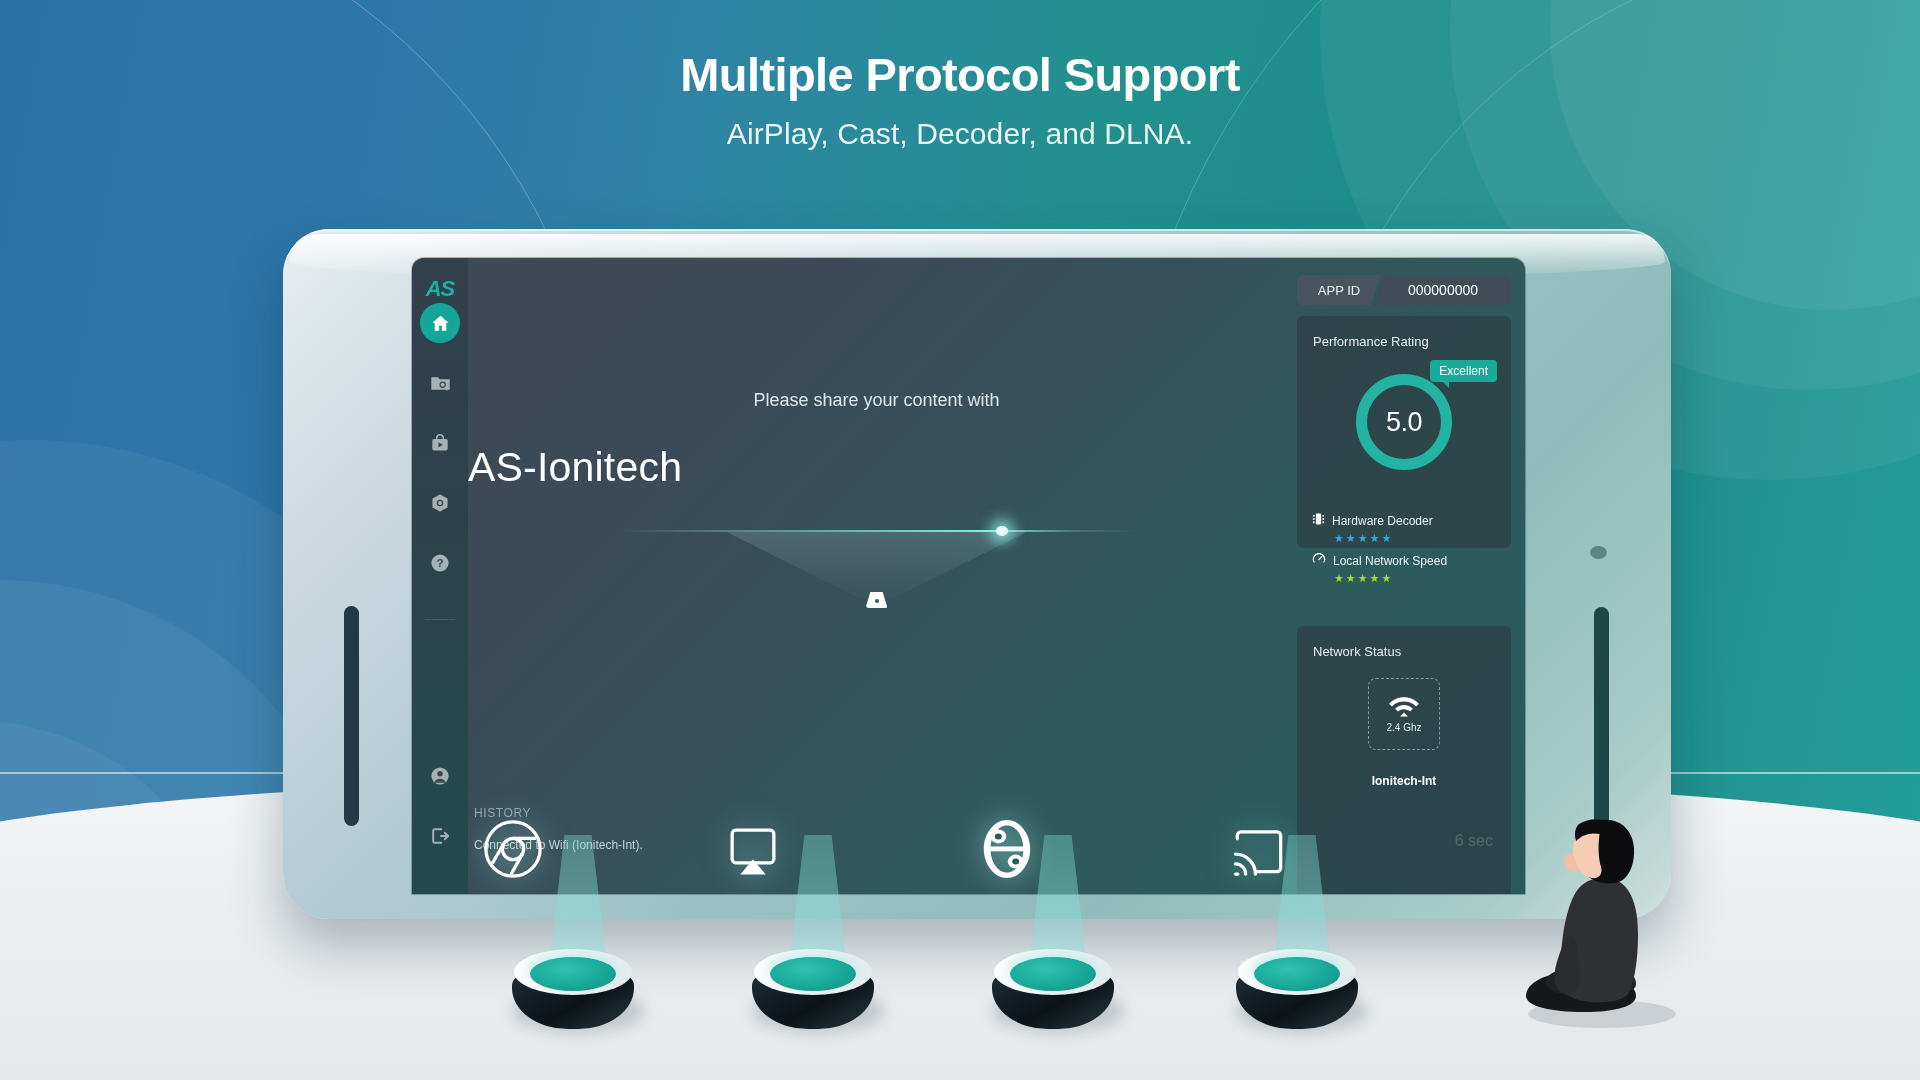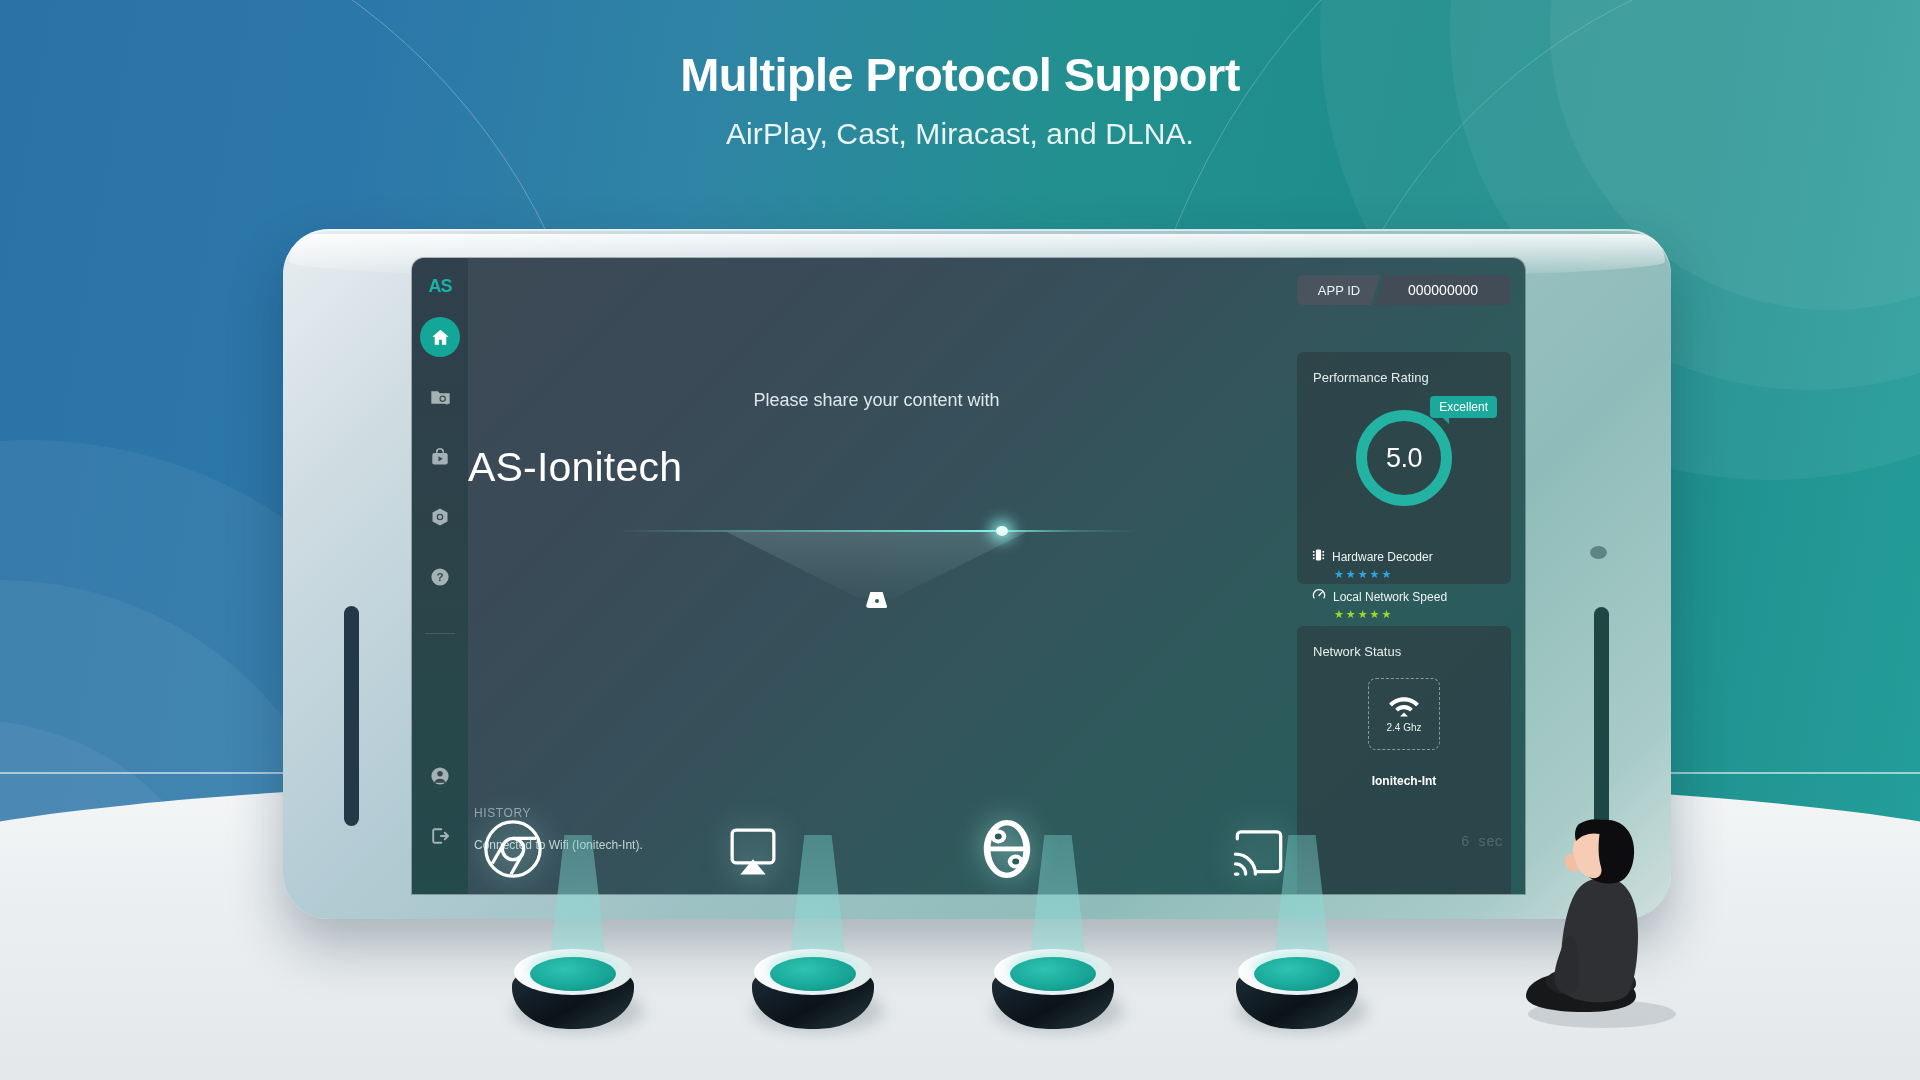--- a/index.html
+++ b/index.html
@@ -92,22 +92,22 @@
   
   .sidebar {
     position: absolute; left: 0; top: 0; bottom: 0; width: 56px;
     background: linear-gradient(180deg, #30404c 0%, #2c4249 42%, #27484b 75%, #244a4c 100%);
     border-radius: 12px 0 0 0;
     display: flex; flex-direction: column; align-items: center;
     padding-top: 18px;
     z-index: 3;
   }
   .as-logo {
-    font-size: 18px; font-weight: bold; color: #19b3a6;
-    letter-spacing: -1px; margin-bottom: 20px; user-select:none;
+    font-size: 22px; font-weight: bold; color: #19b3a6;
+    letter-spacing: -1px; margin-bottom: 1px; user-select:none;font-style:italic;
   }
   .side-icon {
     width: 40px; height: 40px; margin-bottom: 20px;
     display:flex; align-items:center; justify-content:center;
     border-radius: 50%;
   }
   .side-icon.active { background: #14a699; }
   .side-icon svg { display:block; }
   .side-sep {
     width: 30px; height: 1px; background: rgba(255,255,255,0.13);
@@ -154,22 +154,22 @@
     width:4px; height:4px; border-radius:50%; background:#2b5a5c;
   }
 
   
   .history {
     position:absolute; left: 62px; bottom: 42px; z-index: 2;
   }
   .history-title { font-size: 12px; color: #8fa7a8; letter-spacing: 0.6px; }
   .history-line { margin-top: 18px; font-size: 12px; color: #c3d4d4; }
   .timer {
-    position:absolute; right: 22px; bottom: 44px;
-    font-size: 14px; color: #b7cbcb; z-index: 2; font-family: Liberation Mono, monospace;
+    position:absolute; right: 32px; bottom: 44px;
+    font-size: 16px; color: #b7cbcb; z-index: 2;
   }
 
   
   .proto-row {
     position:absolute; left: 56px; right: 0; bottom: 0; height: 120px;
     display:flex; align-items:center; z-index: 2; pointer-events:none;
   }
   .proto {
     position:absolute; bottom: 14px;
     filter: drop-shadow(0 0 14px rgba(180,255,250,0.55));
@@ -196,21 +196,21 @@
     background:#414c57; color:#ffffff; font-size: 14px;
     border-radius: 0 6px 6px 0; margin-left: -6px;
     clip-path: polygon(7% 0, 100% 0, 100% 100%, 0 100%);
   }
 
   .card {
     position:absolute; left: 12px; right: 14px;
     background: rgba(44,62,68,0.72);
     border-radius: 6px;
   }
-  .card.perf { top: 58px; height: 232px; margin-top: 36px; }
+  .card.perf { top: 58px; height: 232px; }
   .card.net  { top: 368px; bottom: 0; border-radius: 6px 6px 0 0; }
   .card-title {
     position:absolute; top: 18px; left: 16px;
     font-size: 13px; color: #e6eeee;
   }
 
   .gauge-wrap { position:absolute; top: 58px; left: 0; right: 0; display:flex; justify-content:center; }
   .gauge {
     width: 96px; height: 96px; border-radius:50%;
     border: 11px solid #22b3a3;
@@ -312,21 +312,21 @@
   <div class="bg-ring" style="right:-700px; top:-240px; width:1500px; height:1500px; border-color:rgba(255,255,255,0.22);"></div>
   <div class="bg-ring" style="right:-560px; top:-60px; width:1180px; height:1180px; border-color:rgba(255,255,255,0.18);"></div>
 
   <div class="floor">
     <div class="floor-line"></div>
   </div>
 </div>
 
 <div class="header noselect">
   <h1>Multiple Protocol Support</h1>
-  <h2>AirPlay, Cast, Miracast, and DLNA.</h2>
+  <h2>AirPlay, Cast, Decoder, and DLNA.</h2>
 </div>
 
 <div class="device">
   <div class="bezel-bar left"></div>
   <div class="bezel-bar right"></div>
   <div class="cam-dot"></div>
 </div>
 
 <div class="screen">
   <div class="screen-inner">

